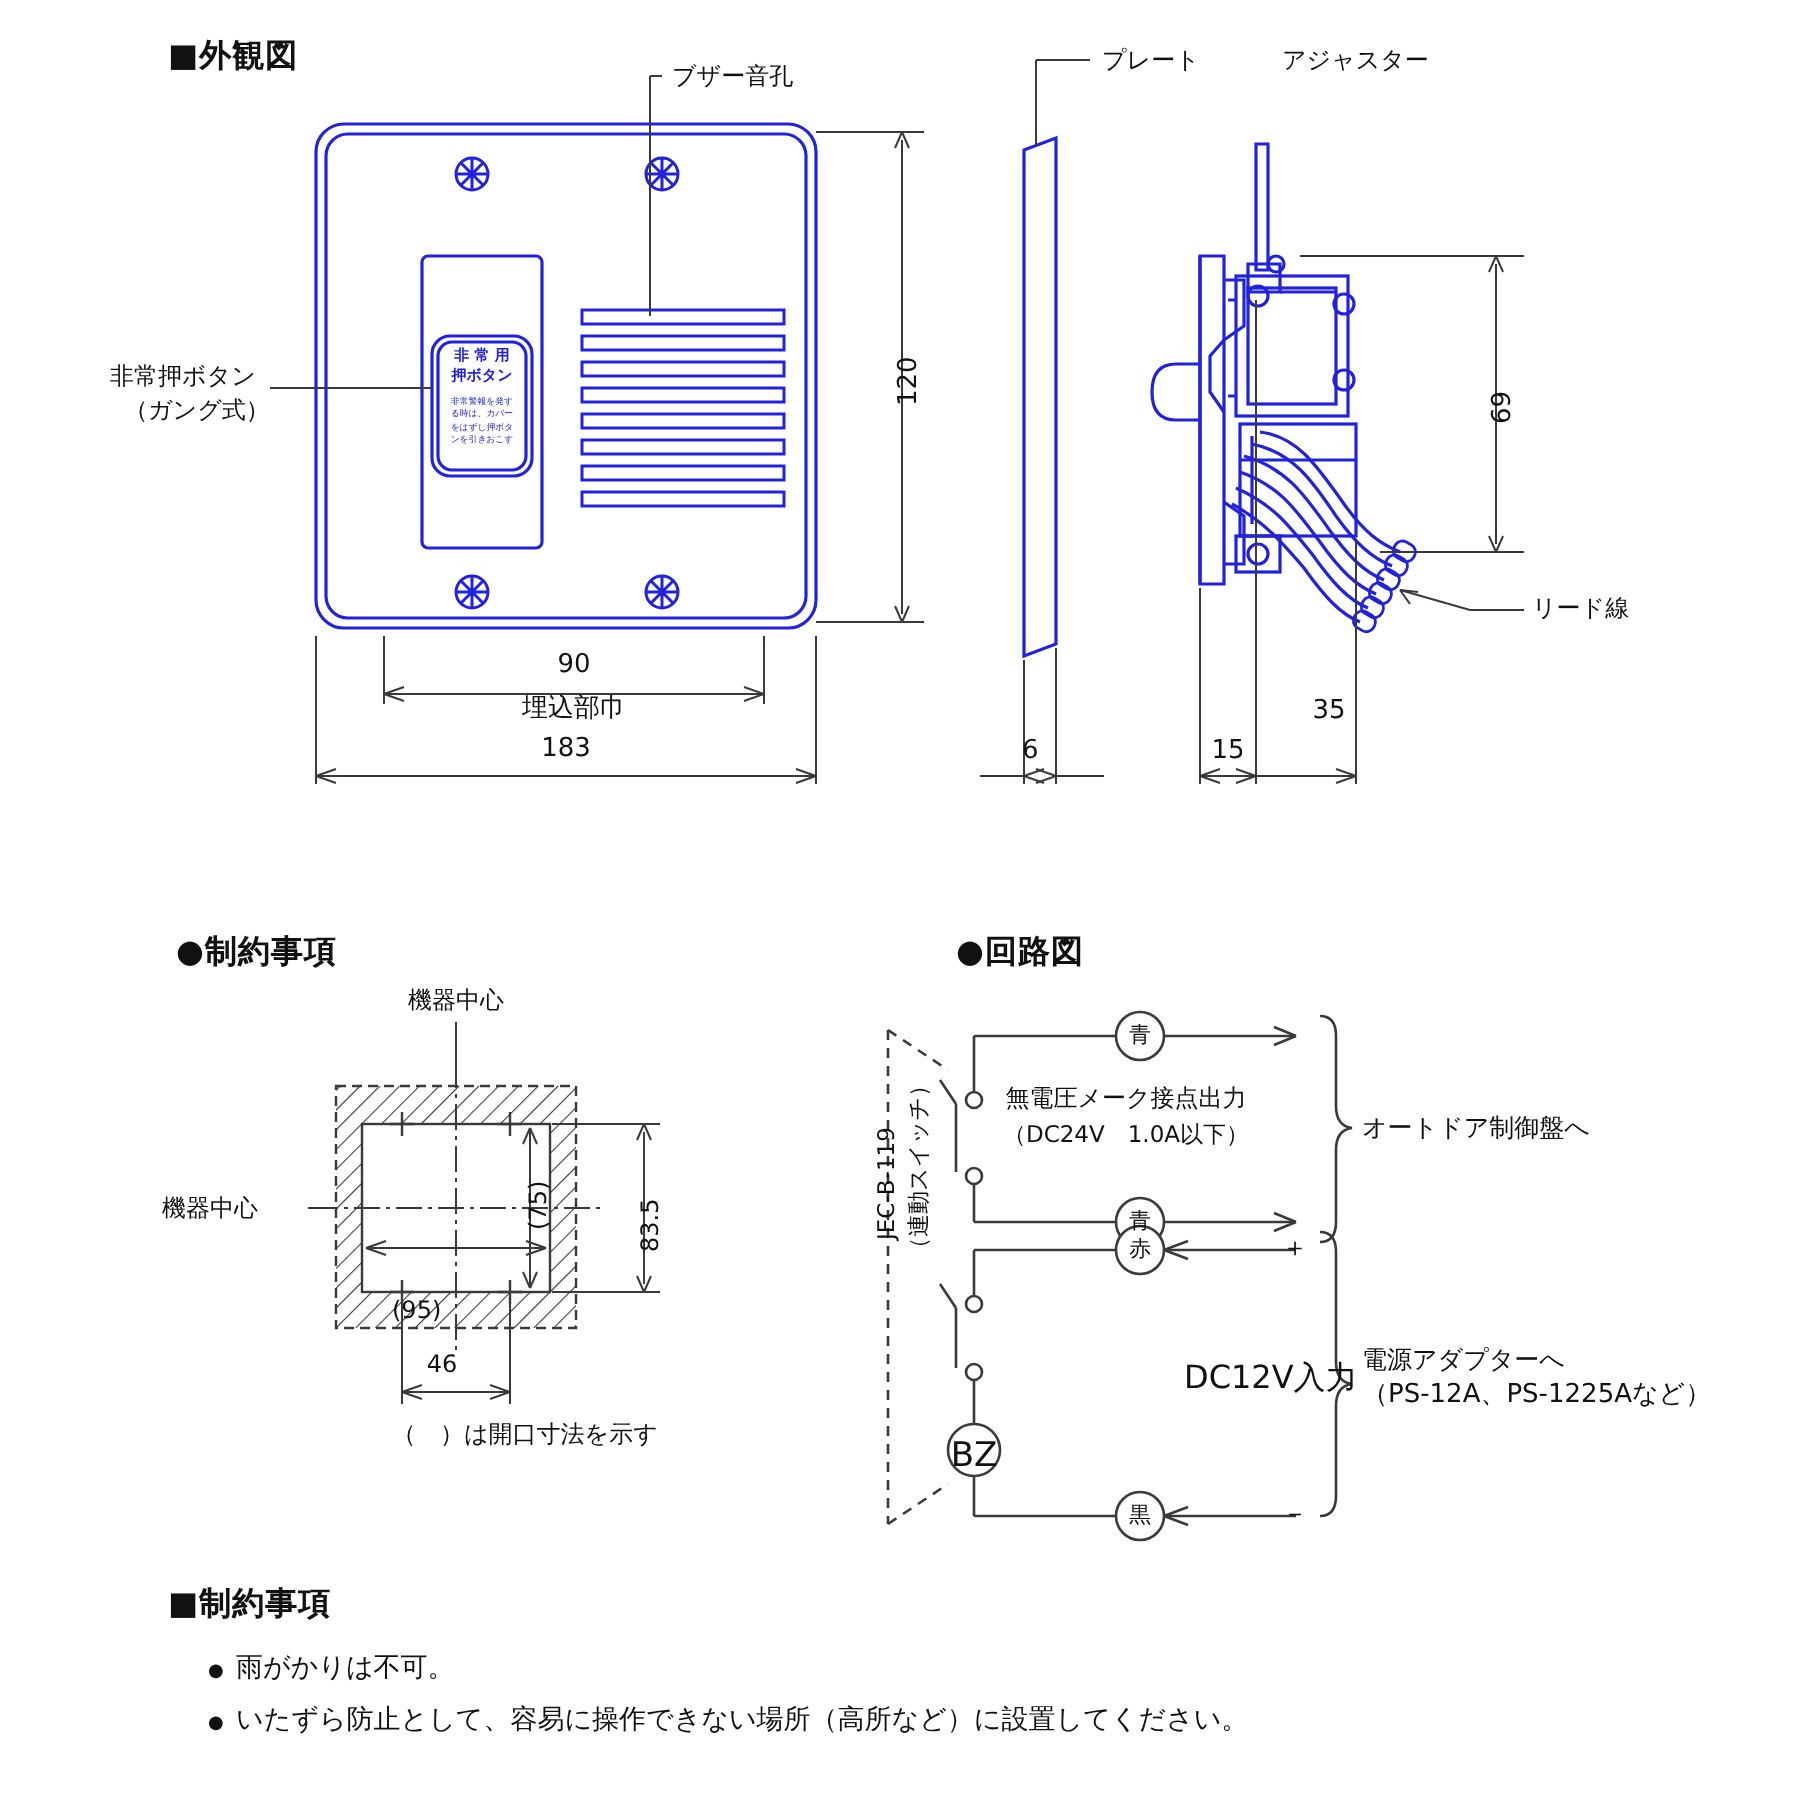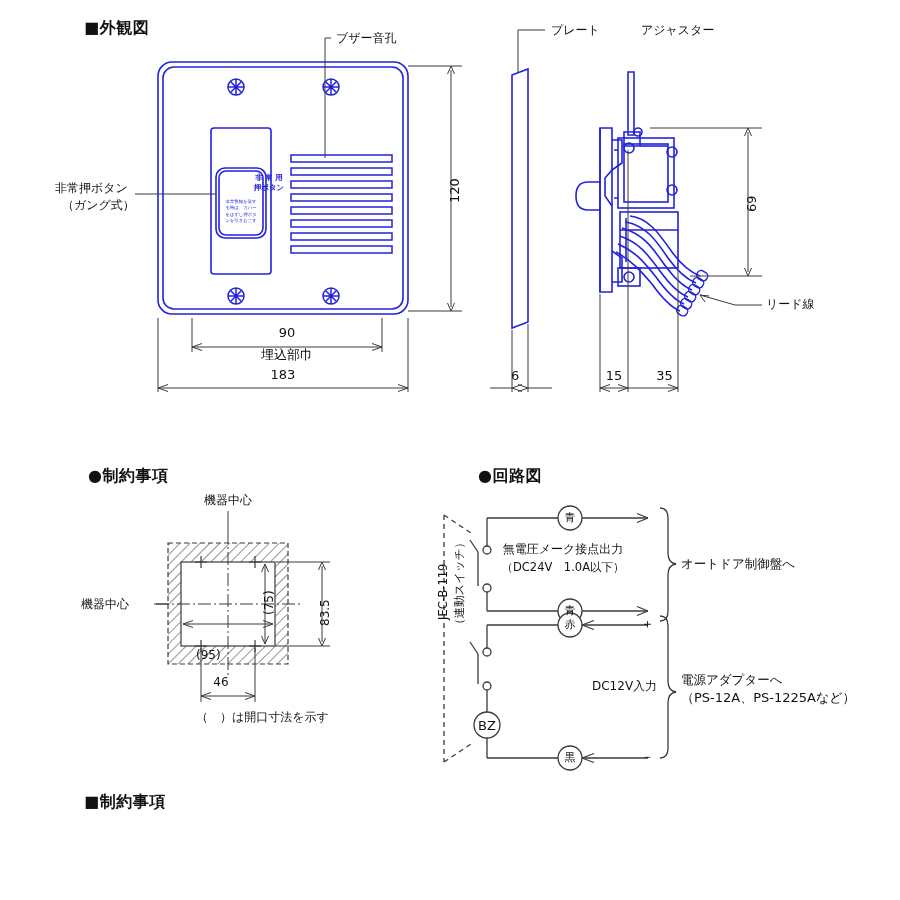--- a/index.html
+++ b/index.html
@@ -88,21 +88,21 @@
       <path d="M158 388 L408 388"></path>
       <path d="M158 388 l10 -3.5 M158 388 l10 3.5"></path>
       <path d="M408 388 l-10 -3.5 M408 388 l-10 3.5"></path>
     </g>
   </svg>
 
   <div class="abs lbl" style="left:336px;top:31px;">ブザー音孔</div>
   <div class="abs lbl" style="left:55px;top:181px;">非常押ボタン</div>
   <div class="abs lbl" style="left:62px;top:198px;">（ガング式）</div>
 
-  <div class="abs ctr" style="left:203px;top:173px;width:44px;font-size:7.5px;font-weight:bold;color:#2222dd;line-height:1.35;padding-left:44px;">
+  <div class="abs ctr" style="left:219px;top:173px;width:44px;font-size:7.5px;font-weight:bold;color:#2222dd;line-height:1.35;">
     <div>非 常 用</div>
     <div>押ボタン</div>
   </div>
   <div class="abs ctr" style="left:220px;top:199px;width:42px;font-size:4.4px;color:#2222dd;line-height:1.45;">
     <div>非常警報を発す</div>
     <div>る時は、カバー</div>
     <div>をはずし押ボタ</div>
     <div>ンを引きおこす</div>
   </div>
 
@@ -198,21 +198,21 @@
       <path d="M678 388 l-10 -3.5 M678 388 l-10 3.5"></path>
     </g>
   </svg>
 
   <div class="abs lbl" style="left:551px;top:23px;">プレート</div>
   <div class="abs lbl" style="left:641px;top:23px;">アジャスター</div>
   <div class="abs lbl" style="left:766px;top:297px;">リード線</div>
   <div class="abs dim vert" style="left:744px;top:212px;">69</div>
   <div class="abs dim" style="left:511px;top:368px;">6</div>
   <div class="abs dim ctr" style="left:589px;top:368px;width:50px;">15</div>
-  <div class="abs dim ctr" style="left:628px;top:368px;width:73px;">35</div>
+  <div class="abs dim ctr" style="left:628px;top:348px;width:73px;">35</div>
 
   <div class="abs hd" style="left:88px;top:466px;">
     <span>●</span><span>制約事項</span>
   </div>
 
   <svg class="abs" style="left:0px;top:0px;" width="460" height="760">
     <defs>
       <pattern id="hatch" width="7" height="7" patternTransform="rotate(45)" patternUnits="userSpaceOnUse">
         <line x1="0" y1="0" x2="0" y2="7" stroke="#3a3a3a" stroke-width="1.1"></line>
       </pattern>
@@ -335,24 +335,32 @@
   <div class="abs lbl vert" style="left:452px;top:630px;font-size:11.5px;">（連動スイッチ）</div>
 
   <div class="abs ctr" style="left:558px;top:510px;width:24px;font-size:11px;">青</div>
   <div class="abs ctr" style="left:558px;top:603px;width:24px;font-size:11px;">青</div>
   <div class="abs lbl ctr" style="left:493px;top:542px;width:140px;font-size:12px;">無電圧メーク接点出力</div>
   <div class="abs lbl ctr" style="left:493px;top:560px;width:140px;font-size:11.5px;">（DC24V　1.0A以下）</div>
   <div class="abs lbl" style="left:681px;top:556px;font-size:12.5px;">オートドア制御盤へ</div>
 
   <div class="abs ctr" style="left:558px;top:617px;width:24px;font-size:11px;">赤</div>
   <div class="abs ctr" style="left:558px;top:750px;width:24px;font-size:11px;">黒</div>
-  <div class="abs ctr" style="left:475px;top:718px;width:24px;font-size:13px;">BZ</div>
+  <div class="abs ctr" style="left:475px;top:718px;width:24px;font-size:17px;">BZ</div>
   <div class="abs" style="left:641px;top:615px;font-size:13px;">＋</div>
   <div class="abs" style="left:641px;top:748px;font-size:13px;">－</div>
-  <div class="abs lbl" style="left:592px;top:679px;font-size:12px;">DC12V入力</div>
+  <div class="abs lbl" style="left:592px;top:679px;font-size:16px;">DC12V入力</div>
   <div class="abs lbl" style="left:681px;top:672px;font-size:12.5px;">電源アダプターへ</div>
   <div class="abs lbl" style="left:681px;top:690px;font-size:13px;">（PS-12A、PS-1225Aなど）</div>
 
   <div class="abs hd" style="left:84px;top:792px;">
     <span>■</span><span>制約事項</span>
   </div>
+  <div class="abs note-list" style="left:104px;top:822px;">
+    <div>
+      <span class="bullet" style="font-size:9px;">●</span><span>雨がかりは不可。</span>
+    </div>
+    <div>
+      <span class="bullet" style="font-size:9px;">●</span><span>いたずら防止として、容易に操作できない場所（高所など）に設置してください。</span>
+    </div>
+  </div>
 
 </div>
 
 </body></html>

